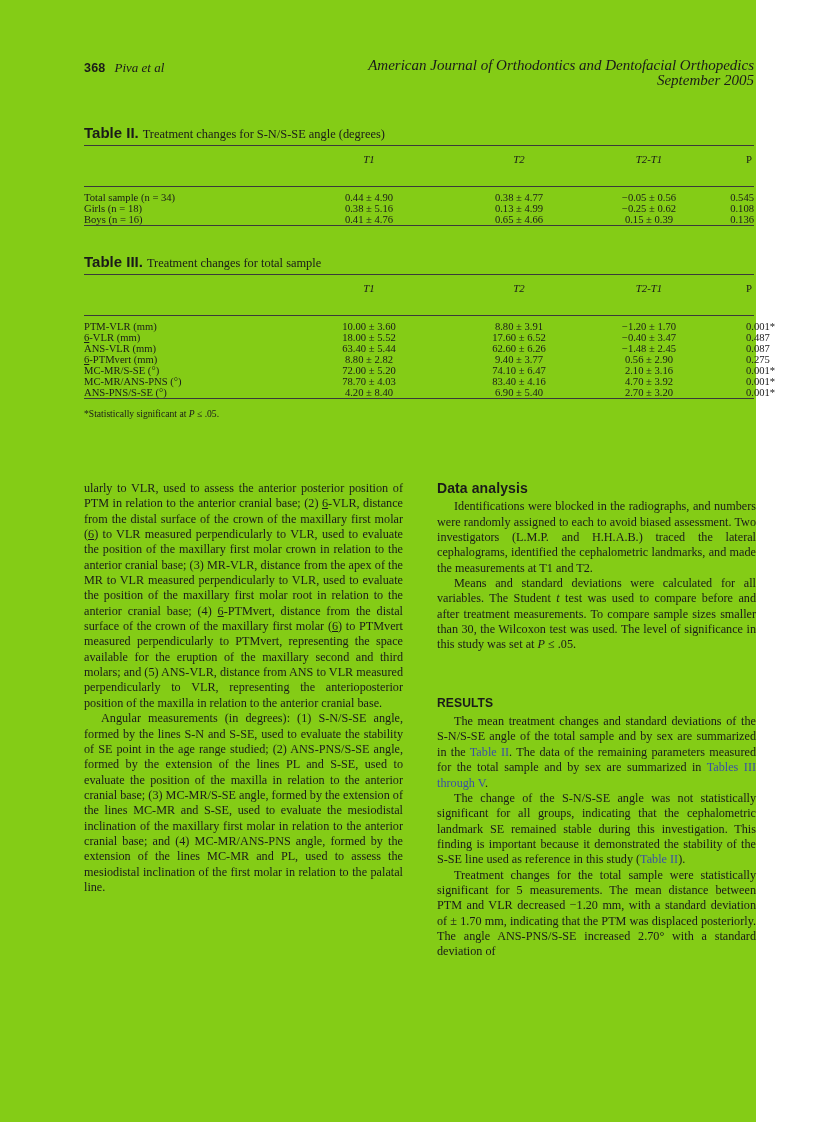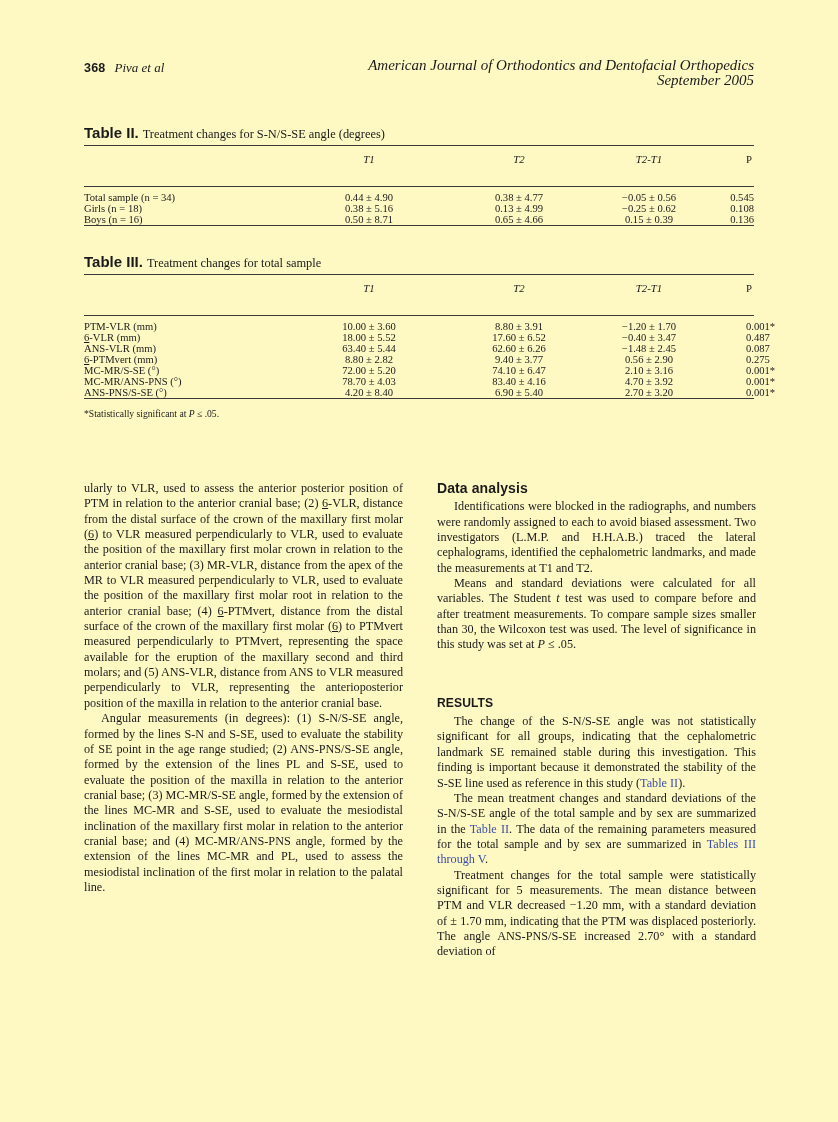--- a/index.html
+++ b/index.html
@@ -12,23 +12,23 @@
     width: 838px;
     height: 1122px;
     position: relative;
     font-family: "Liberation Serif", "DejaVu Serif", serif;
     color: #1a1a1a;
     overflow: hidden;
   }
   .page {
     position: absolute;
     left: 0; top: 0;
-    width: 838px;
+    width: 756px;
     height: 1122px;
-    background: #fef9c3;
+    background: #84cc16;
   }
 
   
   .running-head {
     position: absolute;
     left: 84px;
     top: 58px;
     width: 670px;
     height: 34px;
   }
@@ -229,21 +229,21 @@
           </tr>
           <tr>
             <td class="label">Girls (n = 18)</td>
             <td class="num">0.38 ± 5.16</td>
             <td class="num">0.13 ± 4.99</td>
             <td class="num">−0.25 ± 0.62</td>
             <td class="pval">0.108</td>
           </tr>
           <tr>
             <td class="label">Boys (n = 16)</td>
-            <td class="num">0.50 ± 8.71</td>
+            <td class="num">0.41 ± 4.76</td>
             <td class="num">0.65 ± 4.66</td>
             <td class="num">0.15 ± 0.39</td>
             <td class="pval">0.136</td>
           </tr>
         </tbody>
       <tfoot>
         <tr>
             <td class="closing" colspan="5"></td>
           </tr>
       </tfoot>
@@ -342,19 +342,19 @@
     <div class="col col-left" id="left-col">
         <p class="noindent">ularly to VLR, used to assess the anterior posterior position of PTM in relation to the anterior cranial base; (2) <u class="dental">6</u>-VLR, distance from the distal surface of the crown of the maxillary first molar (<u class="dental">6</u>) to VLR measured perpendicularly to VLR, used to evaluate the position of the maxillary first molar crown in relation to the anterior cranial base; (3) MR-VLR, distance from the apex of the MR to VLR measured perpendicularly to VLR, used to evaluate the position of the maxillary first molar root in relation to the anterior cranial base; (4) <u class="dental">6</u>-PTMvert, distance from the distal surface of the crown of the maxillary first molar (<u class="dental">6</u>) to PTMvert measured perpendicularly to PTMvert, representing the space available for the eruption of the maxillary second and third molars; and (5) ANS-VLR, distance from ANS to VLR measured perpendicularly to VLR, representing the anterioposterior position of the maxilla in relation to the anterior cranial base.</p>
         <p>Angular measurements (in degrees): (1) S-N/S-SE angle, formed by the lines S-N and S-SE, used to evaluate the stability of SE point in the age range studied; (2) ANS-PNS/S-SE angle, formed by the extension of the lines PL and S-SE, used to evaluate the position of the maxilla in relation to the anterior cranial base; (3) MC-MR/S-SE angle, formed by the extension of the lines MC-MR and S-SE, used to evaluate the mesiodistal inclination of the maxillary first molar in relation to the anterior cranial base; and (4) MC-MR/ANS-PNS angle, formed by the extension of the lines MC-MR and PL, used to assess the mesiodistal inclination of the first molar in relation to the palatal line.</p>
       </div>
 
     <div class="col col-right" id="right-col">
       <h3 class="sec-head">Data analysis</h3>
       <p id="rp0">Identifications were blocked in the radiographs, and numbers were randomly assigned to each to avoid biased assessment. Two investigators (L.M.P. and H.H.A.B.) traced the lateral cephalograms, identified the cephalometric landmarks, and made the measurements at T1 and T2.</p>
       <p id="rp1">Means and standard deviations were calculated for all variables. The Student <i>t</i> test was used to compare before and after treatment measurements. To compare sample sizes smaller than 30, the Wilcoxon test was used. The level of significance in this study was set at <i>P</i> ≤ .05.</p>
       <h3 class="sec-head spaced-above allcaps">RESULTS</h3>
+      <p id="rp2">The mean treatment changes and standard deviations of the S-N/S-SE angle of the total sample and by sex are summarized in the <a class="xref" href="#">Table II</a>. The data of the remaining parameters measured for the total sample and by sex are summarized in <a class="xref" href="#">Tables III through V</a>.</p>
       <p id="rp3">The change of the S-N/S-SE angle was not statistically significant for all groups, indicating that the cephalometric landmark SE remained stable during this investigation. This finding is important because it demonstrated the stability of the S-SE line used as reference in this study (<a class="xref" href="#">Table II</a>).</p>
-      <p id="rp2">The mean treatment changes and standard deviations of the S-N/S-SE angle of the total sample and by sex are summarized in the <a class="xref" href="#">Table II</a>. The data of the remaining parameters measured for the total sample and by sex are summarized in <a class="xref" href="#">Tables III through V</a>.</p>
       <p id="rp4">Treatment changes for the total sample were statistically significant for 5 measurements. The mean distance between PTM and VLR decreased −1.20 mm, with a standard deviation of ± 1.70 mm, indicating that the PTM was displaced posteriorly. The angle ANS-PNS/S-SE increased 2.70° with a standard deviation of</p>
     </div>
 
   </div>
 </div>
 
 </body></html>

